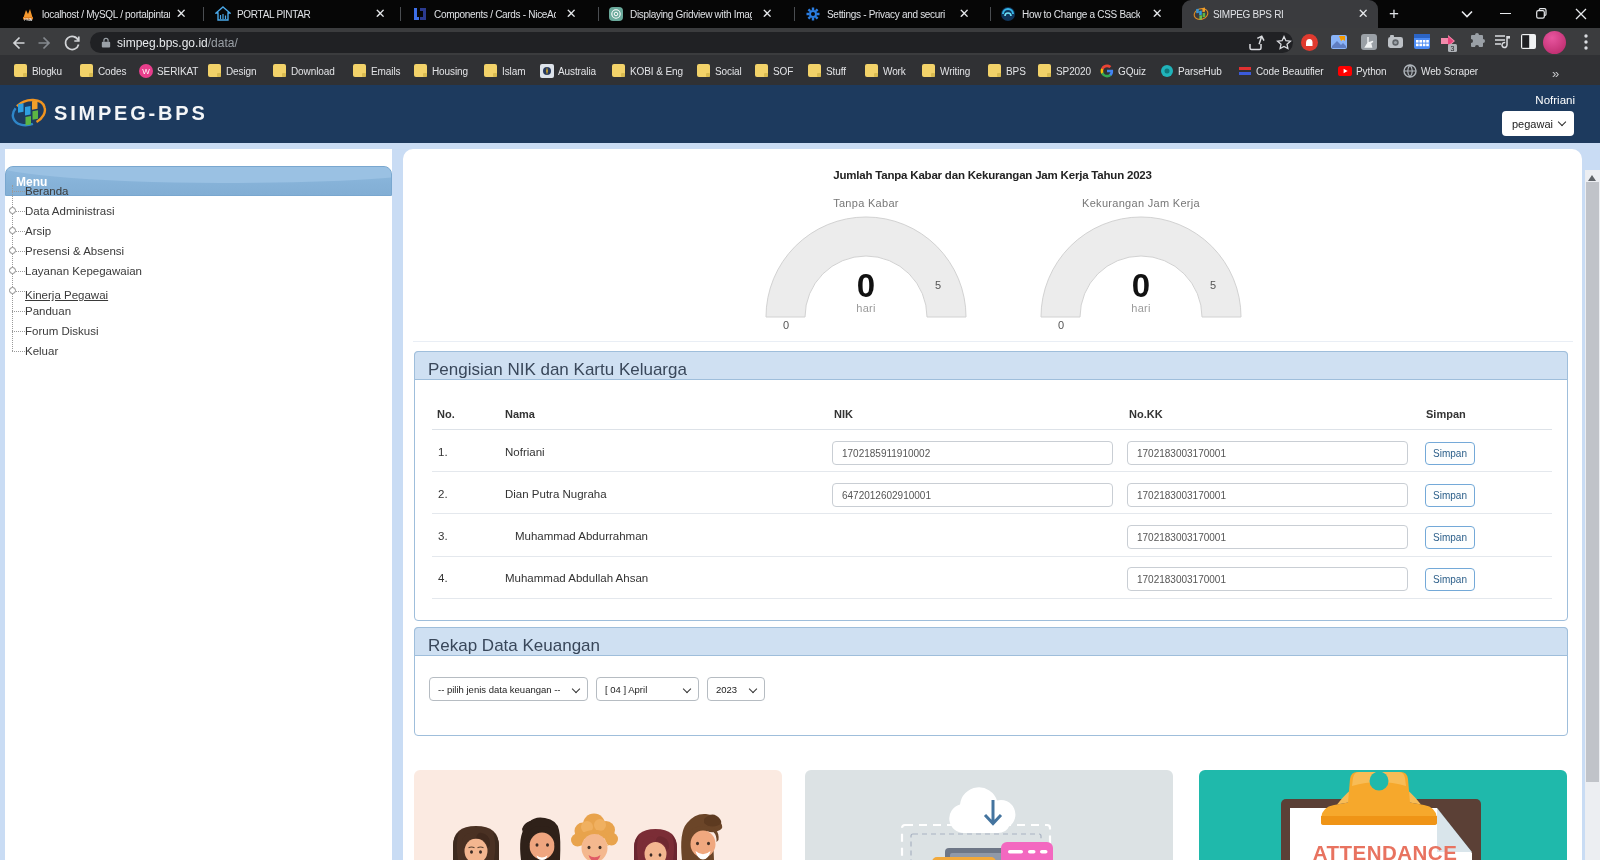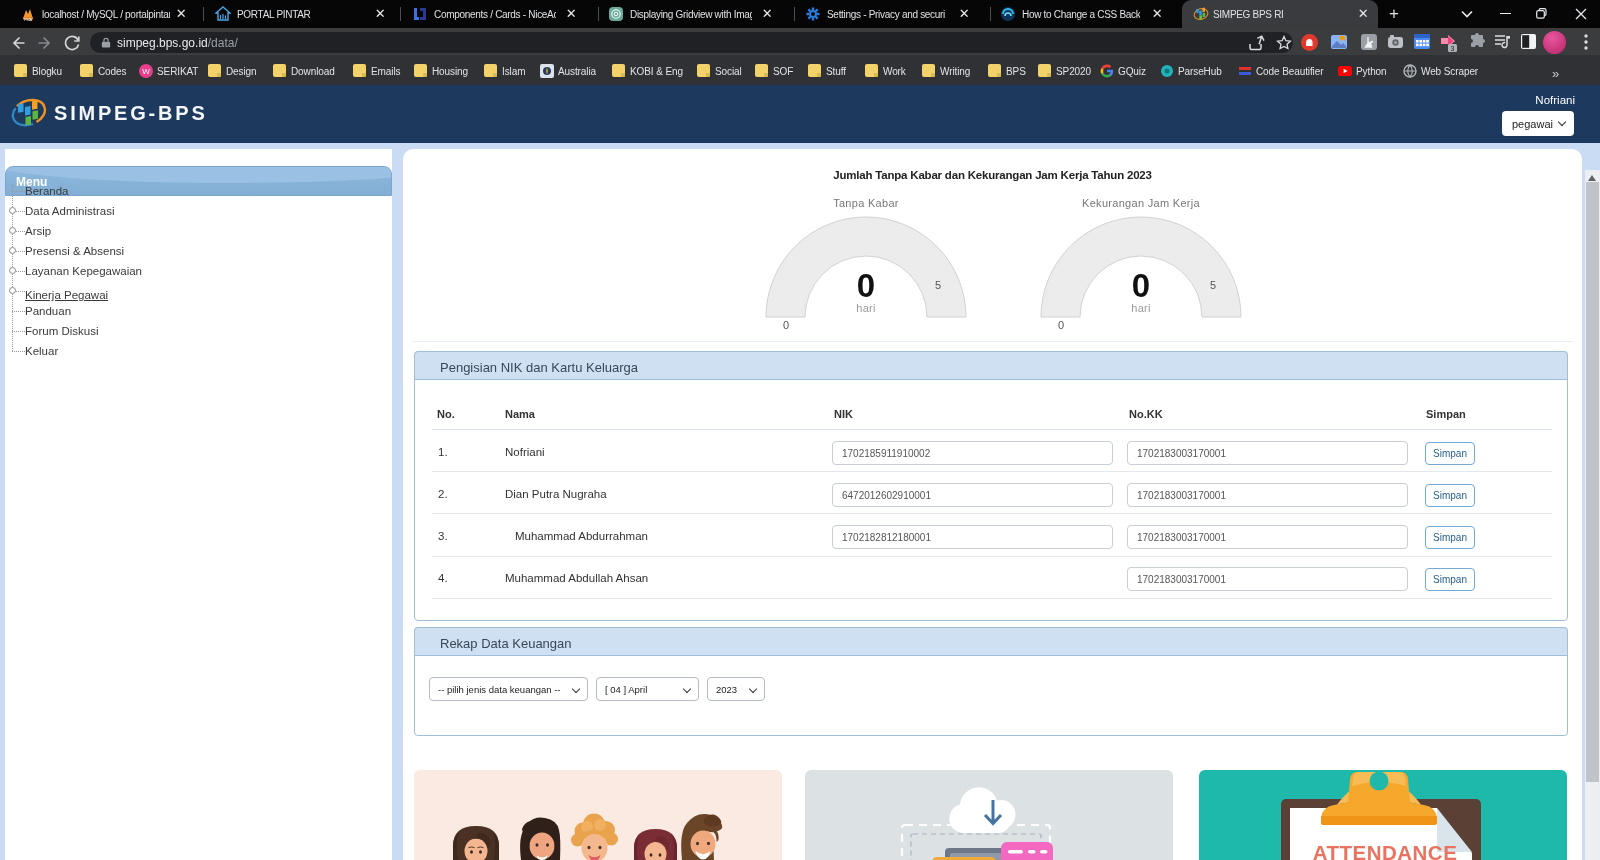--- a/index.html
+++ b/index.html
@@ -47,21 +47,21 @@
 #mainpanel { position:absolute; left:403px; top:64px; width:1179px; height:711px; background:#fff; border-radius:10px 10px 0 0; }
 #charttitle { position:absolute; left:0; top:20px; width:1179px; text-align:center; font-weight:bold; font-size:11.5px; letter-spacing:-0.2px; color:#222; }
 .gaugelabel { position:absolute; top:48px; font-size:11px; color:#777; text-align:center; width:300px; letter-spacing:0.3px; }
 .gbig { position:absolute; font-size:33px; font-weight:bold; color:#111; text-align:center; width:100px; }
 .ghari { position:absolute; font-size:11px; color:#9a9a9a; text-align:center; width:100px; letter-spacing:0.3px; }
 .gmin { position:absolute; font-size:11px; color:#555; }
 .gmax { position:absolute; font-size:11px; color:#555; }
 
 .panel { position:absolute; left:11px; width:1154px; border:1px solid #9fbedb; border-radius:4px; background:#fff; }
 .panelhead { position:absolute; left:-1px; top:-1px; right:-1px; height:29px; background:#cfe0f2; border:1px solid #9fbedb; border-radius:4px 4px 0 0; }
-.panelhead span { position:absolute; left:25px; top:8px; font-size:13px; color:#39475a; }
+.panelhead span { position:absolute; left:13px; top:8px; font-size:17px; color:#39475a; }
 .inp { width:281px; height:24px; border:1px solid #c9ced4; border-radius:4px; font-size:10px; color:#555; padding-left:9px; line-height:23px; background:#fff; }
 .btn-simpan { display:inline-block; width:50px; height:23px; background:#fdfefe; border:1px solid #74a9d8; border-radius:4px; color:#2c5f8a; font-size:10px; text-align:center; line-height:21px; }
 
 .sel { position:absolute; height:24px; border:1px solid #b6bcc2; border-radius:4px; background:#fff; font-size:9.5px; color:#222; }
 .sel span { position:absolute; left:8px; top:6px; white-space:nowrap; }
 .sel:after { content:""; position:absolute; right:8px; top:8px; width:5px; height:5px; border-right:1.8px solid #333; border-bottom:1.8px solid #333; transform:rotate(45deg); }
 
 .card { position:absolute; top:621px; width:368px; height:90px; border-radius:6px 6px 0 0; overflow:hidden; }
 
 #scroll { position:absolute; left:1585px; top:85px; width:15px; height:775px; background:#eceef2; }
@@ -460,21 +460,20 @@
       <div class="inp" style="position:absolute;left:417px;top:89px;">1702185911910002</div>
       <div class="inp" style="position:absolute;left:712px;top:89px;">1702183003170001</div>
       <div class="btn-simpan" style="position:absolute;left:1010px;top:90px;">Simpan</div>
       <div style="position:absolute;left:23px;top:136px;font-size:11.5px;color:#333;">2.</div>
       <div style="position:absolute;left:90px;top:136px;font-size:11.5px;color:#333;">Dian Putra Nugraha</div>
       <div class="inp" style="position:absolute;left:417px;top:131px;">6472012602910001</div>
       <div class="inp" style="position:absolute;left:712px;top:131px;">1702183003170001</div>
       <div class="btn-simpan" style="position:absolute;left:1010px;top:132px;">Simpan</div>
       <div style="position:absolute;left:23px;top:178px;font-size:11.5px;color:#333;">3.</div>
       <div style="position:absolute;left:100px;top:178px;font-size:11.5px;color:#333;">Muhammad Abdurrahman</div>
-      <div class="inp" style="position:absolute;left:417px;top:173px;">1702182812180001</div>
       <div class="inp" style="position:absolute;left:712px;top:173px;">1702183003170001</div>
       <div class="btn-simpan" style="position:absolute;left:1010px;top:174px;">Simpan</div>
       <div style="position:absolute;left:23px;top:220px;font-size:11.5px;color:#333;">4.</div>
       <div style="position:absolute;left:90px;top:220px;font-size:11.5px;color:#333;">Muhammad Abdullah Ahsan</div>
       <div class="inp" style="position:absolute;left:712px;top:215px;">1702183003170001</div>
       <div class="btn-simpan" style="position:absolute;left:1010px;top:216px;">Simpan</div>
     </div>
 
     <div class="panel" style="top:478px;height:109px;">
       <div class="panelhead">

